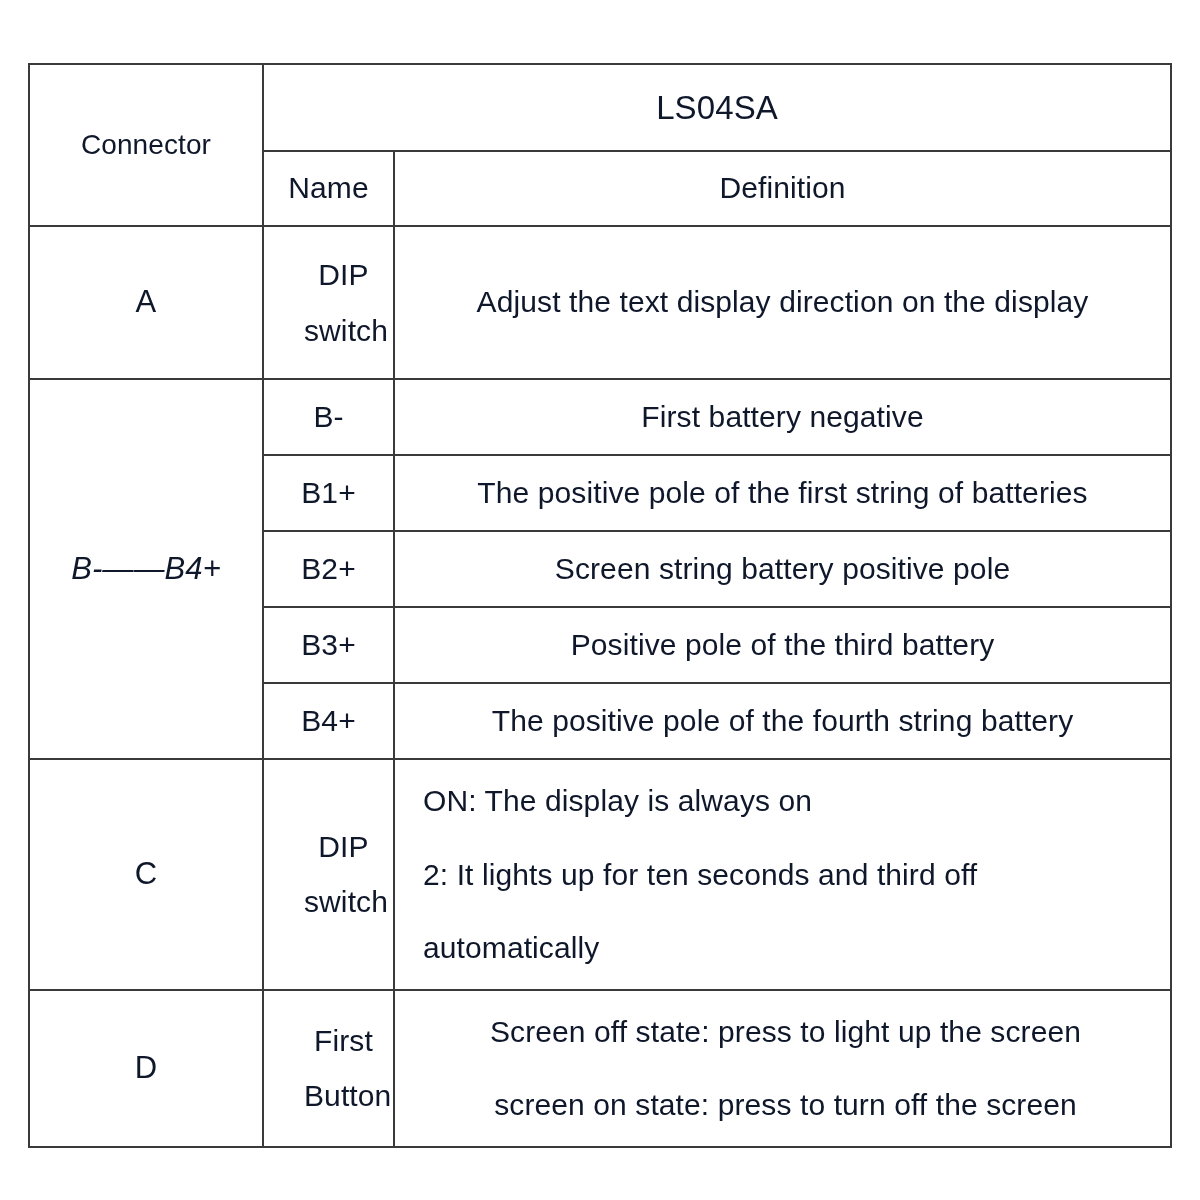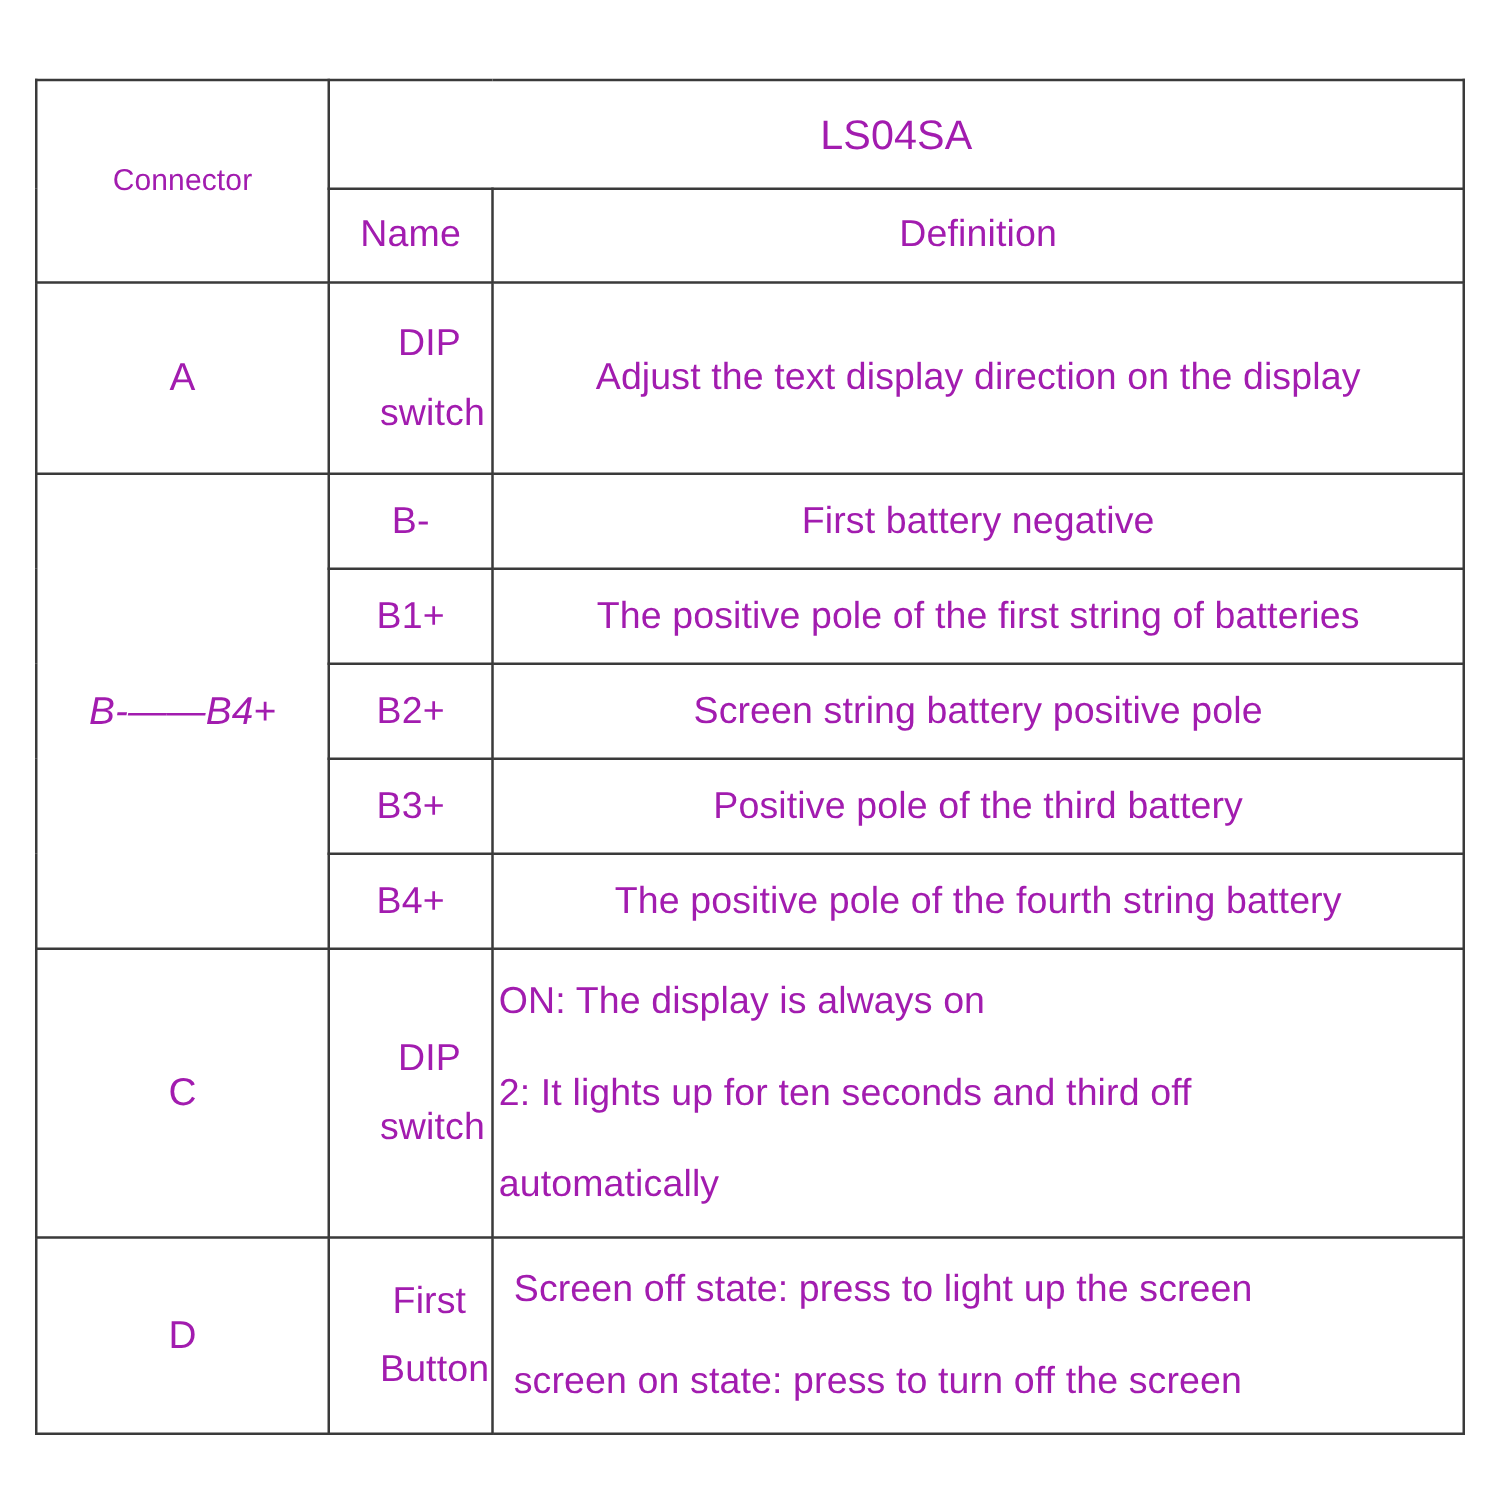--- a/index.html
+++ b/index.html
@@ -33,54 +33,54 @@
     border-collapse: collapse;
     table-layout: fixed;
     background: #ffffff;
   }
 
   .spec-table td {
     border: 2px solid #3a3a3a;
     padding: 0;
     vertical-align: middle;
     text-align: center;
-    color: #a21caf;
+    color: #0f172a;
     font-weight: 400;
     letter-spacing: 0.1px;
   }
 
   
   .col-connector { width: 234px; }
   .col-name      { width: 131px; }
   .col-def       { width: 777px; }
 
   .cell-inner {
     padding: 4px 10px;
     line-height: 1.55;
   }
 
   
-  .t-connector   { font-size: 24px; }
+  .t-connector   { font-size: 28px; }
   .t-model       { font-size: 33px; }
   .t-colhead     { font-size: 30px; }
   .t-group       { font-size: 31px; }
   .t-name        { font-size: 30px; }
   .t-def         { font-size: 30px; }
 
   .two-line {
     line-height: 1.85;
     margin-left: 30px;
   }
   .def-multi {
     text-align: left;
-    padding-left: 4px;
+    padding-left: 28px;
     line-height: 2.45;
   }
   .def-twoline {
-    text-align: left;
+    text-align: center;
     padding-left: 16px;
     line-height: 2.45;
   }
 
   .line { display: block; }
 
   
   .r-model   { height: 87px; }
   .r-colhead { height: 75px; margin-left: 28px; }
   .r-a       { height: 153px; }

